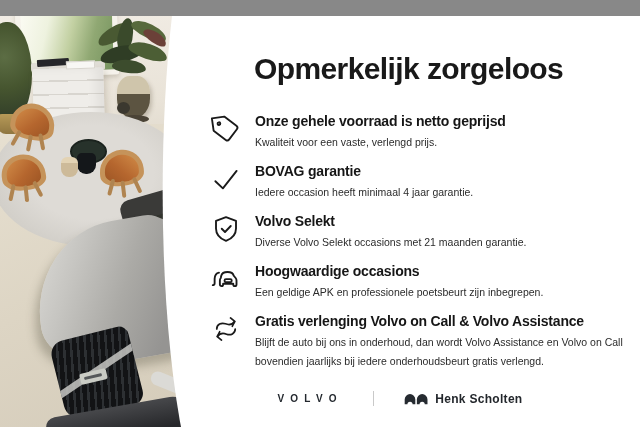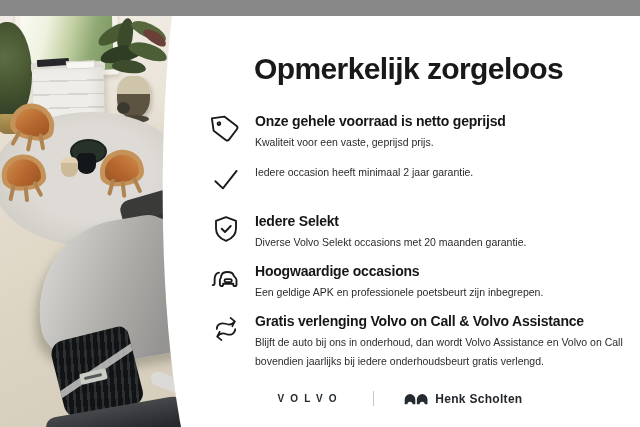--- a/index.html
+++ b/index.html
@@ -171,45 +171,46 @@
 
     <div class="feature f1">
       <span class="f-icon">
         <svg viewBox="0 0 24 24" style="transform:rotate(-8deg)">
           <path d="M20.6 13.4l-7.2 7.2a2 2 0 0 1-2.8 0L2 12V2h10l8.6 8.6a2 2 0 0 1 0 2.8z"></path>
           <circle cx="7" cy="7" r="1.1"></circle>
         </svg>
       </span>
       <div class="f-text">
         <h2>Onze gehele voorraad is netto geprijsd</h2>
-        <p>Kwaliteit voor een vaste, geprijsd prijs.</p>
+        <p>Kwaliteit voor een vaste, verlengd prijs.</p>
       </div>
     </div>
 
     <div class="feature f2">
       <span class="f-icon">
         <svg viewBox="0 0 24 24">
             <path d="M3.5 13.8l6 5.7L20.5 5.5"></path>
           </svg>
       </span>
       <div class="f-text">
-        <p>Iedere occasion heeft minimaal 2 jaar garantie.</p>
+        <h2>BOVAG garantie</h2>
+        <p>Iedere occasion heeft minimaal 4 jaar garantie.</p>
       </div>
     </div>
 
     <div class="feature f3">
       <span class="f-icon">
         <svg viewBox="0 0 24 24">
           <path d="M12 2.5l8 3v6c0 5-3.4 8.2-8 10-4.6-1.8-8-5-8-10v-6z"></path>
           <path d="M8.6 11.8l2.6 2.6 4.6-4.8"></path>
         </svg>
       </span>
       <div class="f-text">
-        <h2>Iedere Selekt</h2>
-        <p>Diverse Volvo Selekt occasions met 20 maanden garantie.</p>
+        <h2>Volvo Selekt</h2>
+        <p>Diverse Volvo Selekt occasions met 21 maanden garantie.</p>
       </div>
     </div>
 
     <div class="feature f5">
       <span class="f-icon">
         <svg viewBox="0 0 26 26">
           <path d="M5 13 C5 9 9 7.2 12.5 8.5 C15.8 9.7 18.6 9 20.4 6.6"></path>
           <path d="M16.9 3.4 L20.6 6.4 L18.5 10.6"></path>
           <path d="M21 13 C21 17 17 18.8 13.5 17.5 C10.2 16.3 7.4 17 5.6 19.4"></path>
           <path d="M9.1 22.6 L5.4 19.6 L7.5 15.4"></path>

